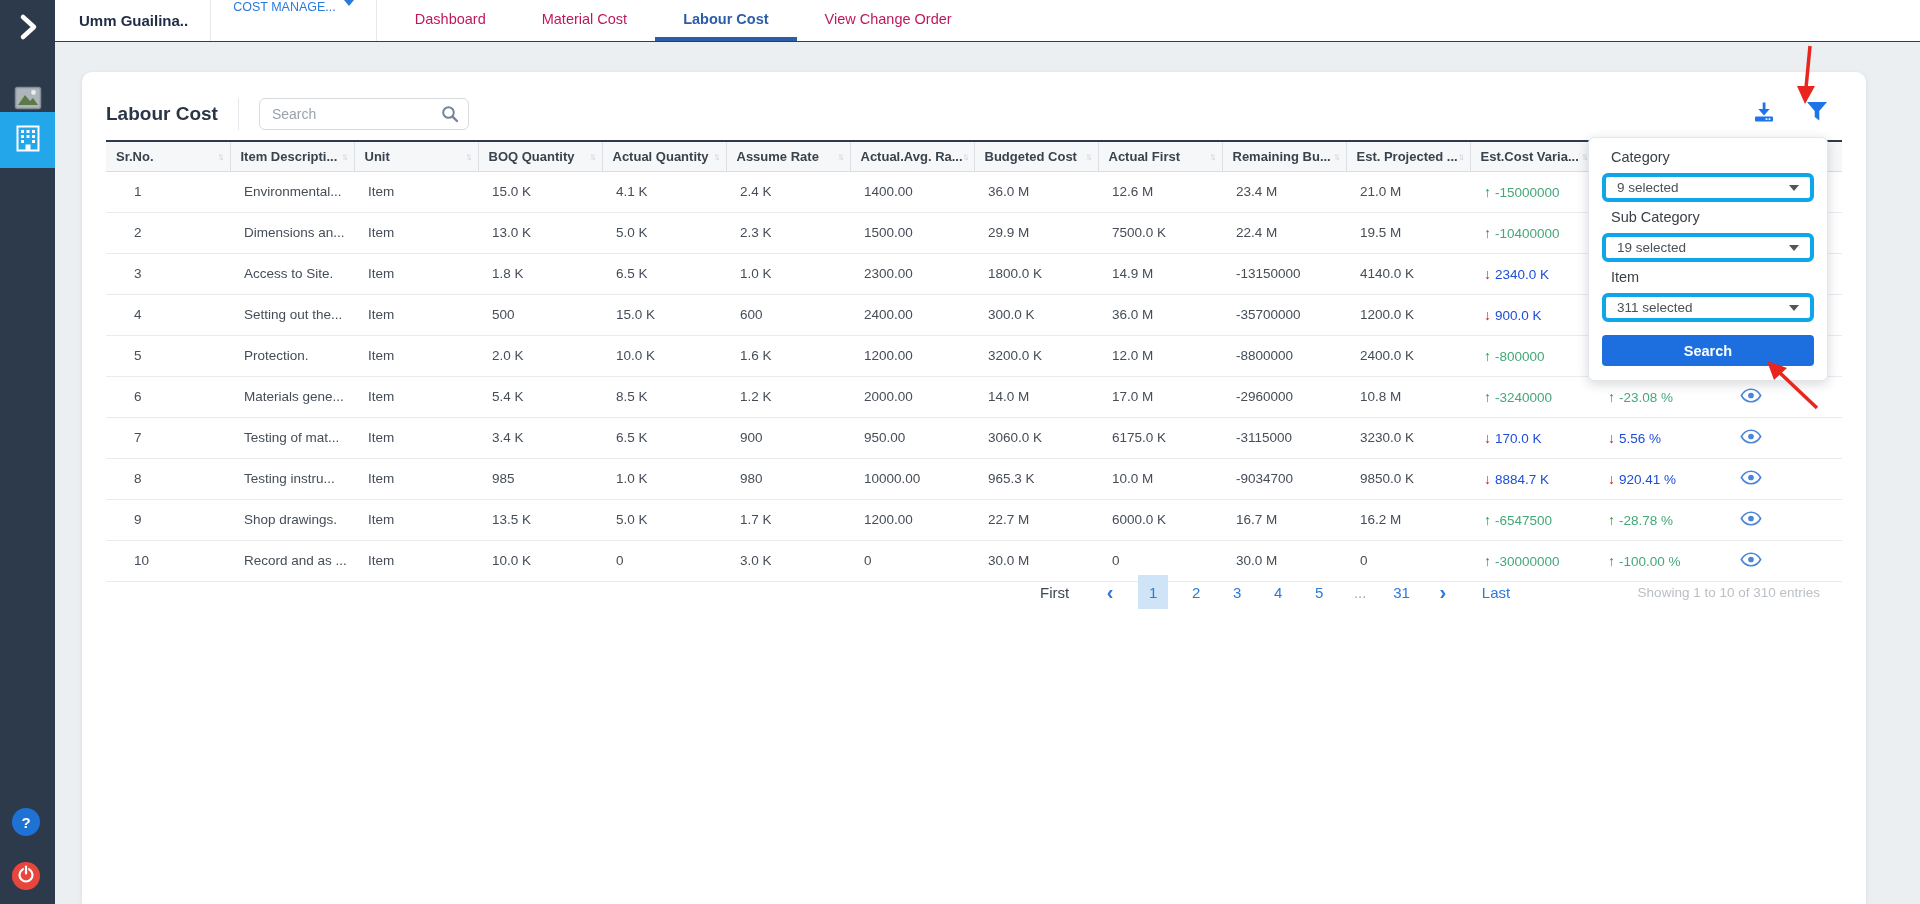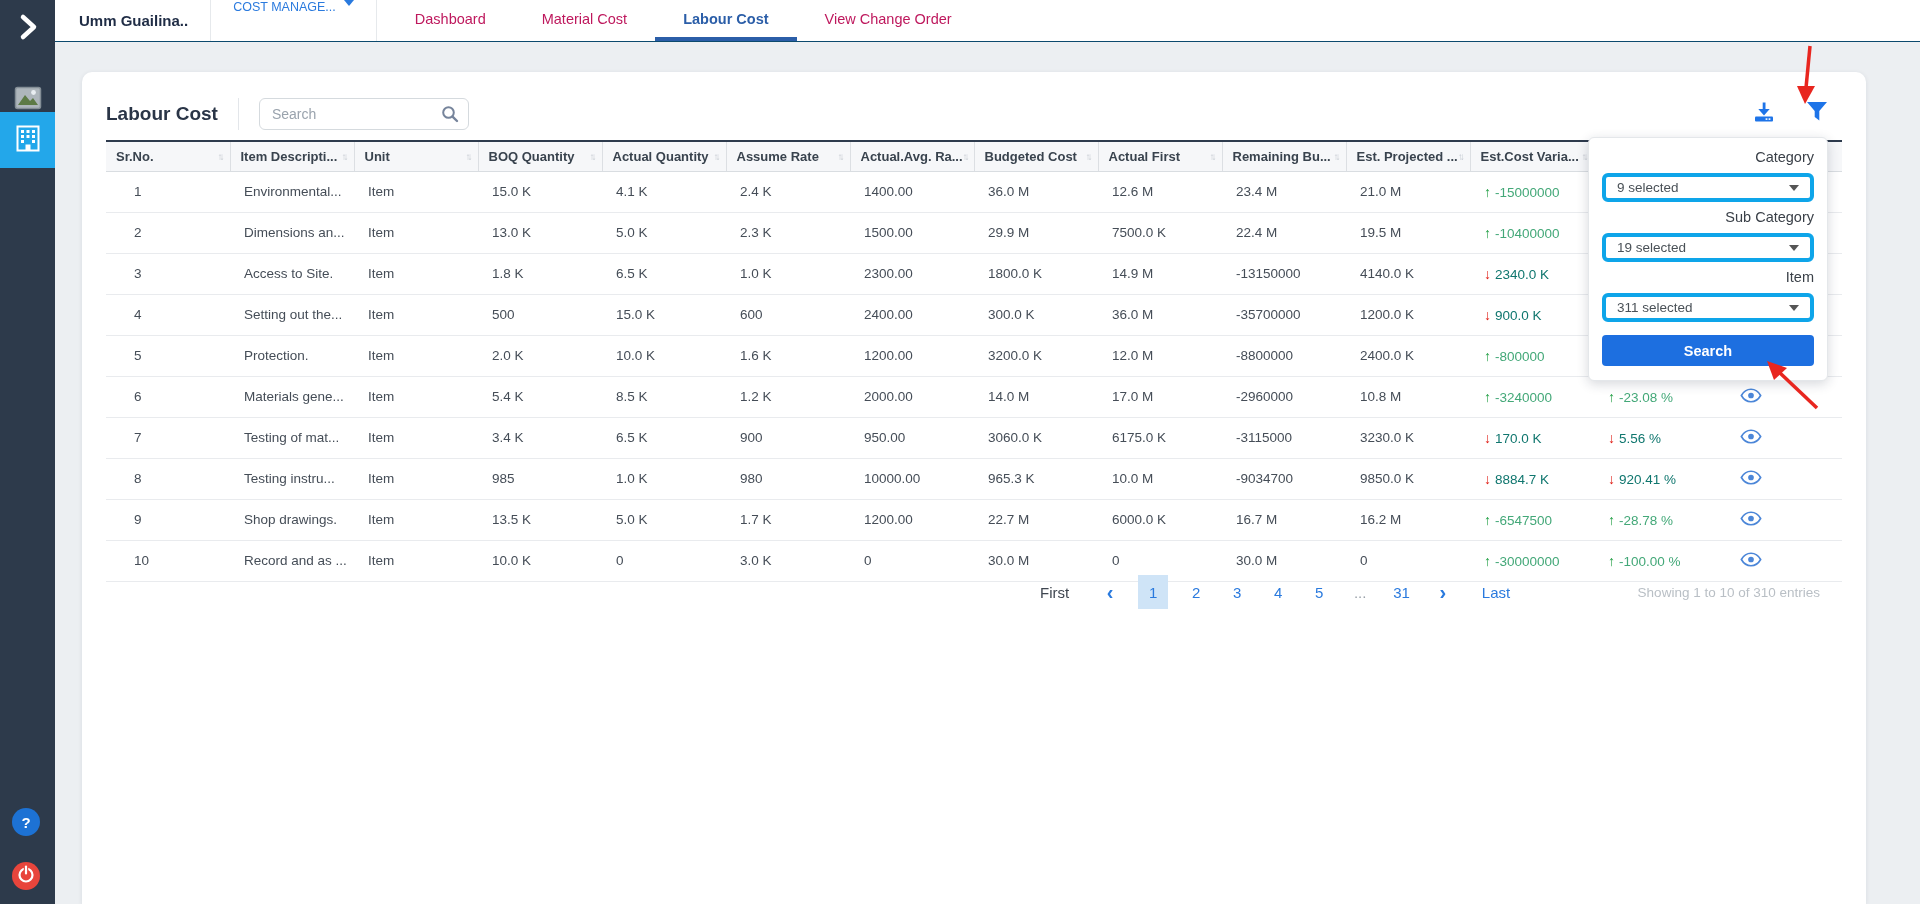--- a/index.html
+++ b/index.html
@@ -44,34 +44,34 @@
   thead tr { height:30px; background:#f6f7f9; }
   th { font-size:13px; font-weight:700; color:#39434e; text-align:left; padding:0 4px 0 10px; border-top:2px solid #2e3b4d; border-bottom:1px solid #d9dde1; border-right:1px solid #dcdfe3; overflow:hidden; white-space:nowrap; cursor:pointer; }
   th:last-child { border-right:none; }
   th .th-inner { display:flex; align-items:center; justify-content:space-between;text-align:right; }
   .sort { color:#c3c9d0; font-size:10px; letter-spacing:-3px; padding-right:4px; font-weight:400; }
   tbody tr { height:41px; border-bottom:1px solid #e9ebee; }
   td { font-size:13.5px; color:#454d57; padding-left:14px; overflow:hidden; white-space:nowrap; }
   td.c-sr { padding-left:28px; }
   .arr { font-weight:700; margin-right:4px; font-size:14px; }
   .arr.up { color:#1a9c3e; } .arr.down { color:#e01d15; }
-  .vv.up { color:#43a878; } .vv.down { color:#0f766e; }
+  .vv.up { color:#43a878; } .vv.down { color:#1d4ed8; }
   .eye-btn { display:inline-flex; cursor:pointer; margin-left:8px; }
   
   .pagination { position:absolute; top:503px; left:953px; display:flex; align-items:center; gap:15px; }
   .pg { min-width:26px; height:34px; display:flex; align-items:center; justify-content:center; font-size:15px; color:#2a7ade; cursor:pointer; padding:0 5px; }
   .pg.first { color:#3f4650; margin-right:8px; }
   .pg.nav { font-size:20px; font-weight:700; }
   .pg.active { background:#cfe4f7; min-width:30px; }
   .pg.ellipsis { color:#9aa1a9; cursor:default; }
   .pg.last { margin-left:6px; }
   .showing { position:absolute; top:513px; right:46px; font-size:13.5px; color:#b9bfc5; }
   
   .filter-panel { position:absolute; left:1588px; top:137px; width:240px; background:#fff; border:1px solid #e4e7ea; border-radius:6px; box-shadow:0 3px 12px rgba(30,40,60,.18); padding:11px 13px 14px; z-index:20; }
-  .fp-label { font-size:14.5px; color:#3a4048; margin:7px 0 8px;text-align:right; }
+  .fp-label { font-size:14.5px; color:#3a4048; margin:7px 9px 8px; }
   .fp-label:first-child { margin-top:0; }
   .fp-select { height:29px; border:4px solid #0ea5e9; border-radius:6px; display:flex; align-items:center; justify-content:space-between; padding:0 11px; font-size:13.5px; color:#4a5157; margin-bottom:4px; cursor:pointer; background:#fff; }
   .fp-caret { width:0; height:0; border-left:5px solid transparent; border-right:5px solid transparent; border-top:6px solid #555; }
   .fp-btn { margin-top:9px; height:31px; width:100%; background:#1d6fe0; color:#fff; font-weight:700; font-size:14.5px; border:none; border-radius:4px; cursor:pointer; font-family:inherit; }
   
   .annot { position:absolute; z-index:40; pointer-events:none; }
 </style>
 </head>
 <body>
 

